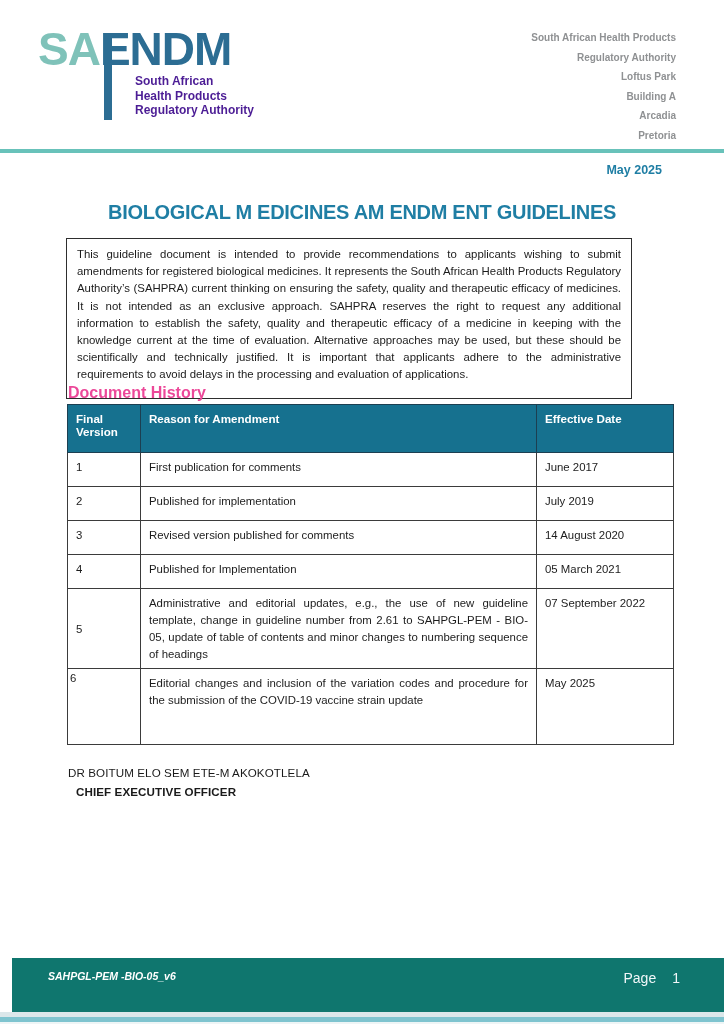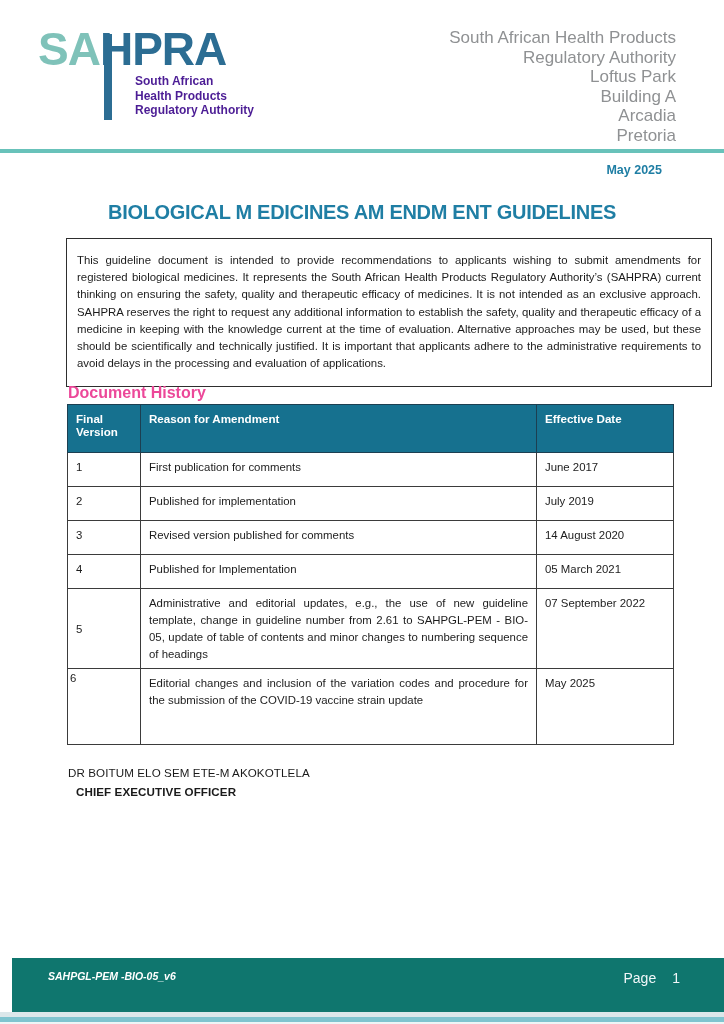--- a/index.html
+++ b/index.html
@@ -14,34 +14,34 @@
   .logo { position:absolute; left:38px; top:26px; width:240px; height:100px; }
   .logo-word { font-weight:bold; font-size:46px; line-height:1; letter-spacing:-1px; white-space:nowrap; }
   .logo-sa   { color:#7fc2b9; }
   .logo-hpra { color:#2c6d93; }
   .logo-stem { position:absolute; left:66px; top:8px; width:8px; height:86px; background:#2c6d93; }
   .logo-sub  { position:absolute; left:97px; top:48px; color:#4c1d95; font-weight:bold;
                font-size:12px; line-height:14.5px; white-space:nowrap; }
 
   
   .address { position:absolute; right:48px; top:28px; text-align:right;
-             color:#8f9193; font-size:17px; line-height:19.5px; }
+             color:#8f9193; font-size:10px; line-height:19.5px;font-weight:bold; }
 
   
   .top-rule { position:absolute; left:0; top:149px; width:724px; height:4px; background:#68c2ba; }
 
   
   .issue-date { position:absolute; right:62px; top:163px; color:#1f7ea4;
                 font-weight:bold; font-size:12.5px; }
   .doc-title  { position:absolute; left:0; top:201px; width:724px; text-align:center;
                 color:#1f7ea4; font-weight:bold; font-size:20px; letter-spacing:-0.3px; }
 
   
-  .intro-box { position:absolute; left:66px; top:238px; width:646px;
-               border:1.4px solid #2e2e2e; padding:13px 10px 14px 10px; }
+  .intro-box { position:absolute; left:66px; top:238px; width:566px;
+               border:1.4px solid #2e2e2e; padding:7px 10px 14px 10px; }
   .intro-box p { font-size:11.4px; line-height:17.2px; text-align:justify; color:#1b1b1b; }
 
   
   .dh-heading { position:absolute; left:68px; top:384px; color:#ec4899;
                 font-weight:bold; font-size:16px; }
   table.history { position:absolute; left:67px; top:404px; width:606px;
                   border-collapse:collapse; table-layout:fixed; }
   table.history col.c-version { width:73px; }
   table.history col.c-reason  { width:396px; }
   table.history col.c-date    { width:137px; }
@@ -76,21 +76,21 @@
   .footer-edge1 { position:absolute; left:0; top:1012px; width:724px; height:5px; background:#dbe7ea; }
   .footer-edge2 { position:absolute; left:0; top:1017px; width:724px; height:5px; background:#7fc4cf; }
   .footer-edge3 { position:absolute; left:0; top:1022px; width:724px; height:2px; background:#eef5f6; }
 </style>
 </head>
 <body>
 
 <div class="page">
 
   <div class="logo">
-    <div class="logo-word"><span class="logo-sa">SA</span><span class="logo-hpra">HPRA</span></div>
+    <div class="logo-word"><span class="logo-sa">SA</span><span class="logo-hpra">ENDM</span></div>
     <div class="logo-stem"></div>
     <div class="logo-sub">
       <div>South African</div>
       <div>Health Products</div>
       <div>Regulatory Authority</div>
     </div>
   </div>
 
   <div class="address">
     <div>South African Health Products</div>

